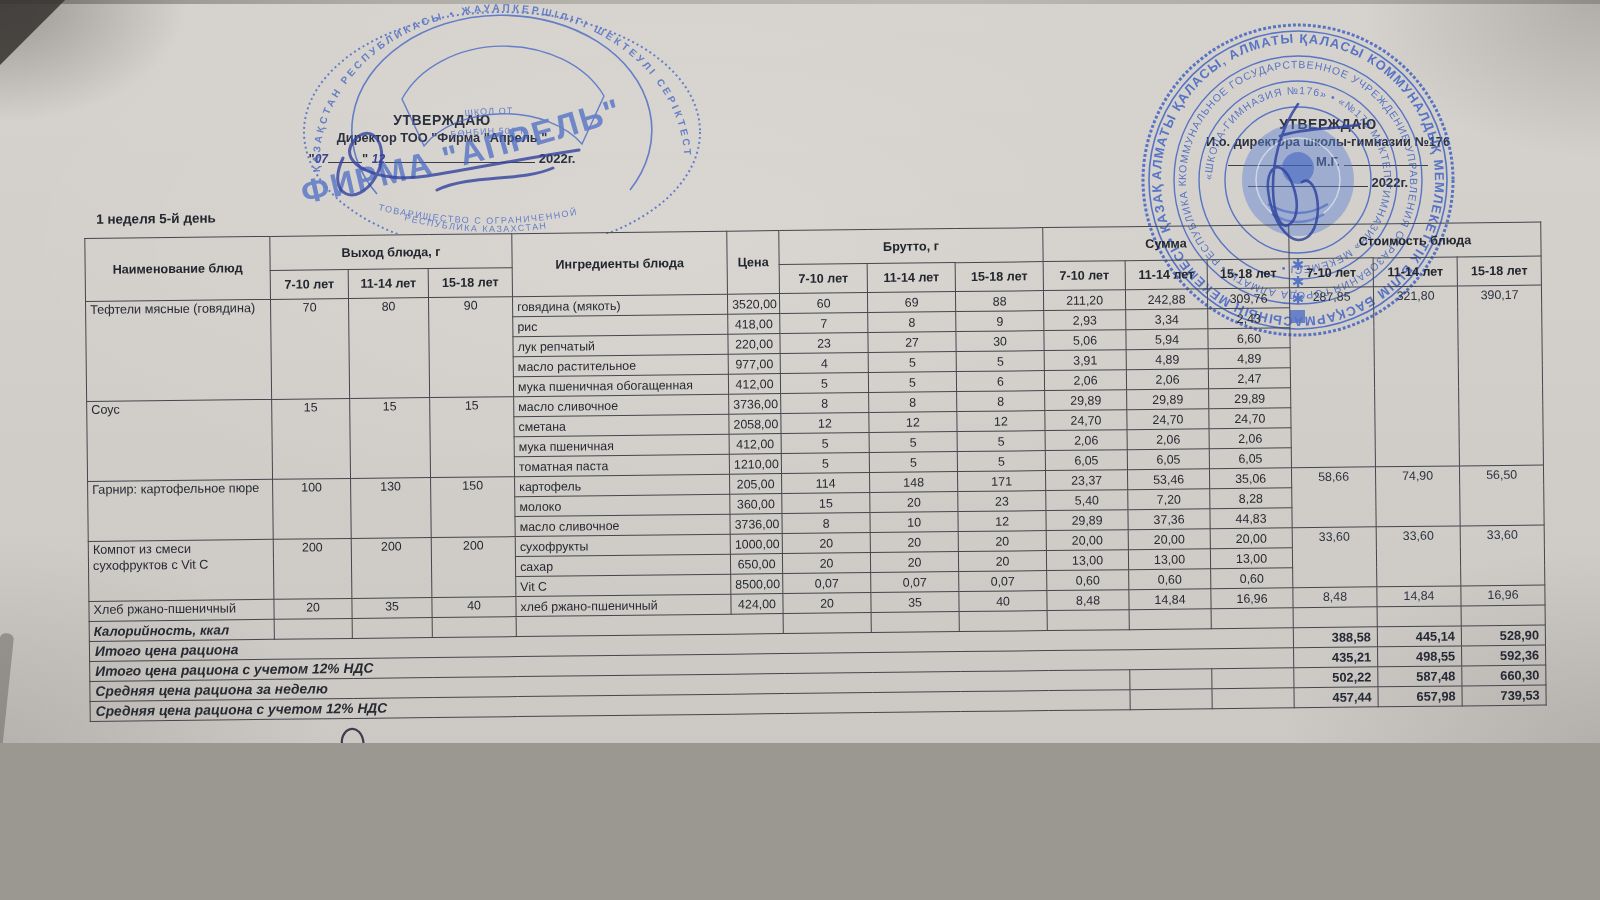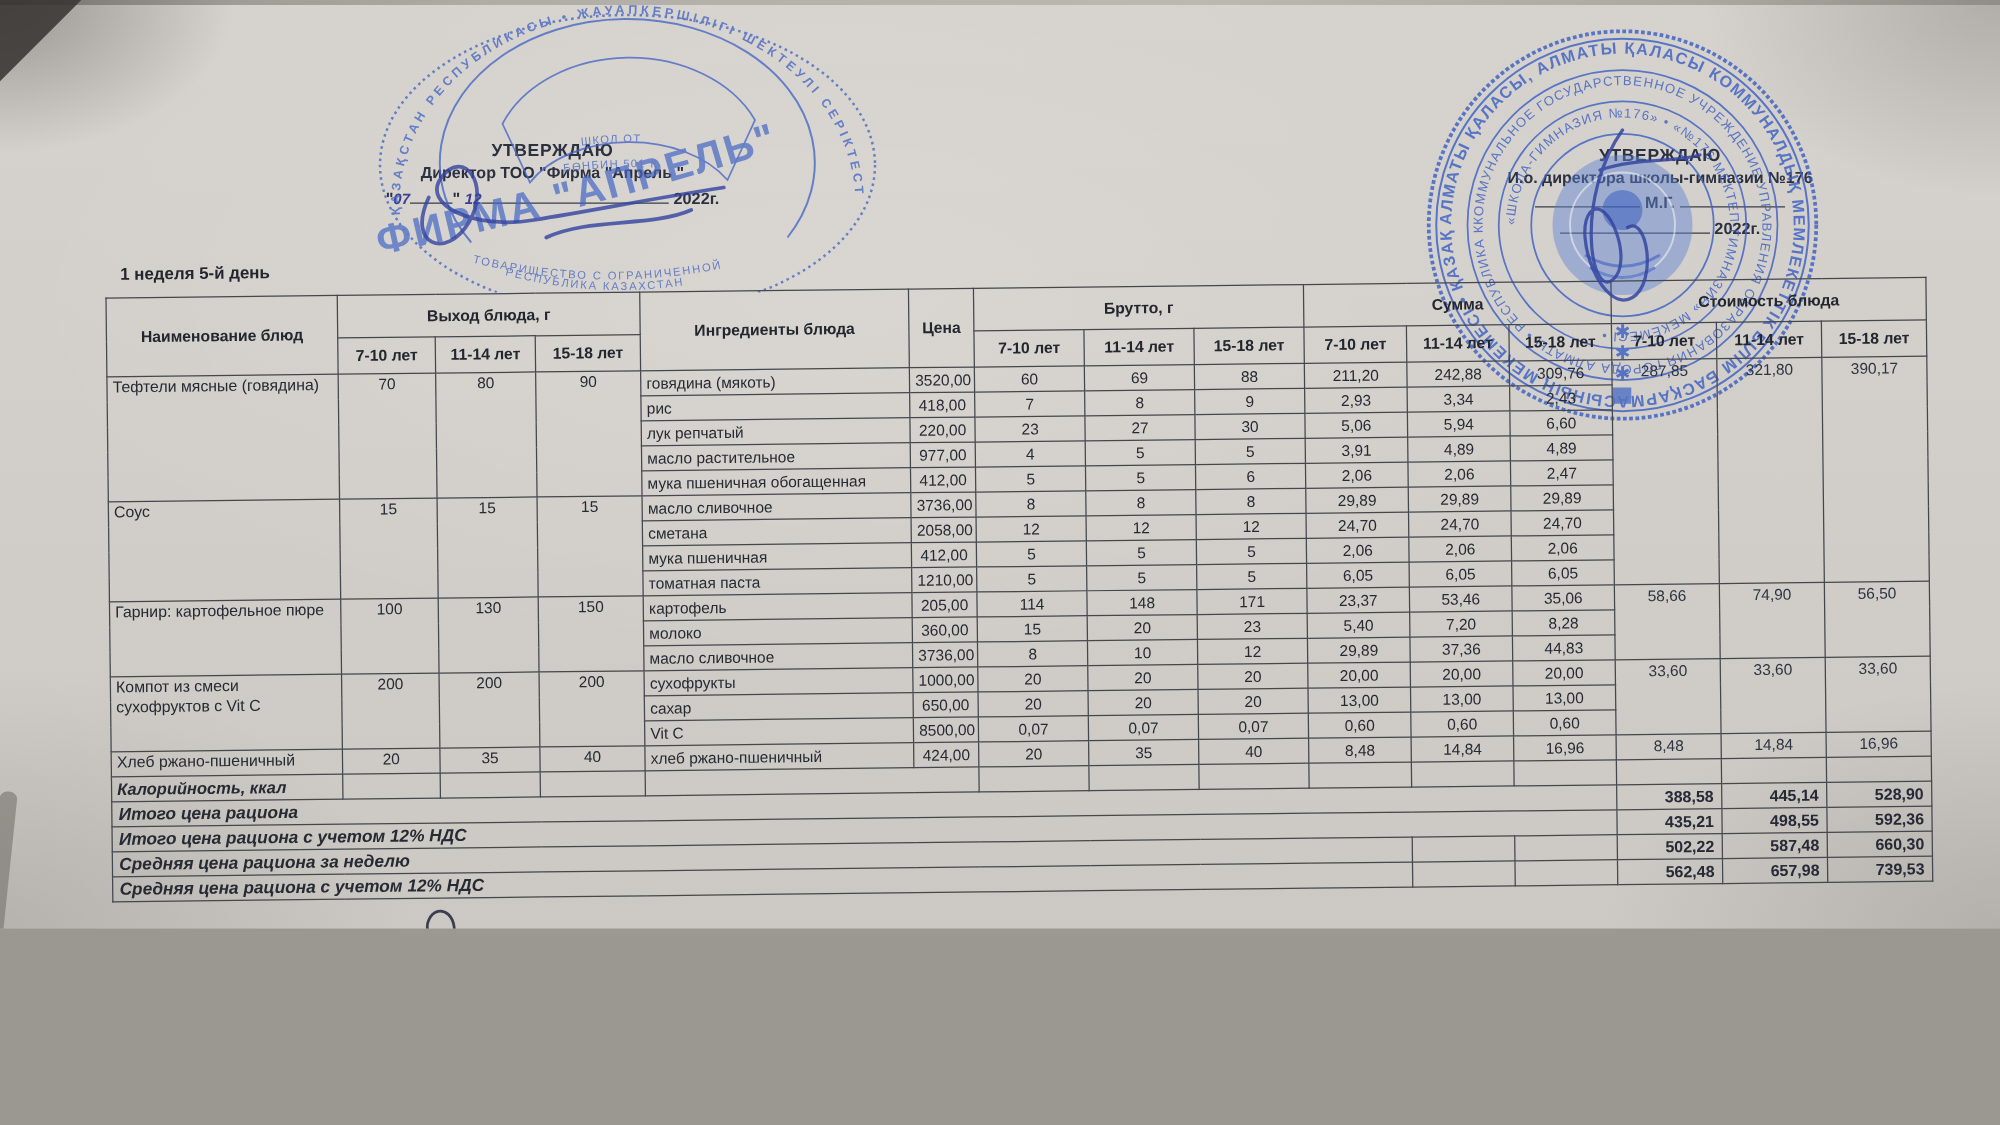--- a/index.html
+++ b/index.html
@@ -425,21 +425,21 @@
             <td></td>
             <td></td>
             <td class="sumval">502,22</td>
             <td class="sumval">587,48</td>
             <td class="sumval">660,30</td>
           </tr>
           <tr>
             <td class="sumlab" colspan="10">Средняя цена рациона с учетом 12% НДС</td>
             <td></td>
             <td></td>
-            <td class="sumval">562,48</td>
+            <td class="sumval">457,44</td>
             <td class="sumval">657,98</td>
             <td class="sumval">739,53</td>
           </tr>
         </tbody>
     </table>
   </div>
 
   <div class="footer">
     <span>Медсестра Айдарова Н.К.</span>
     <span class="uline"></span>

